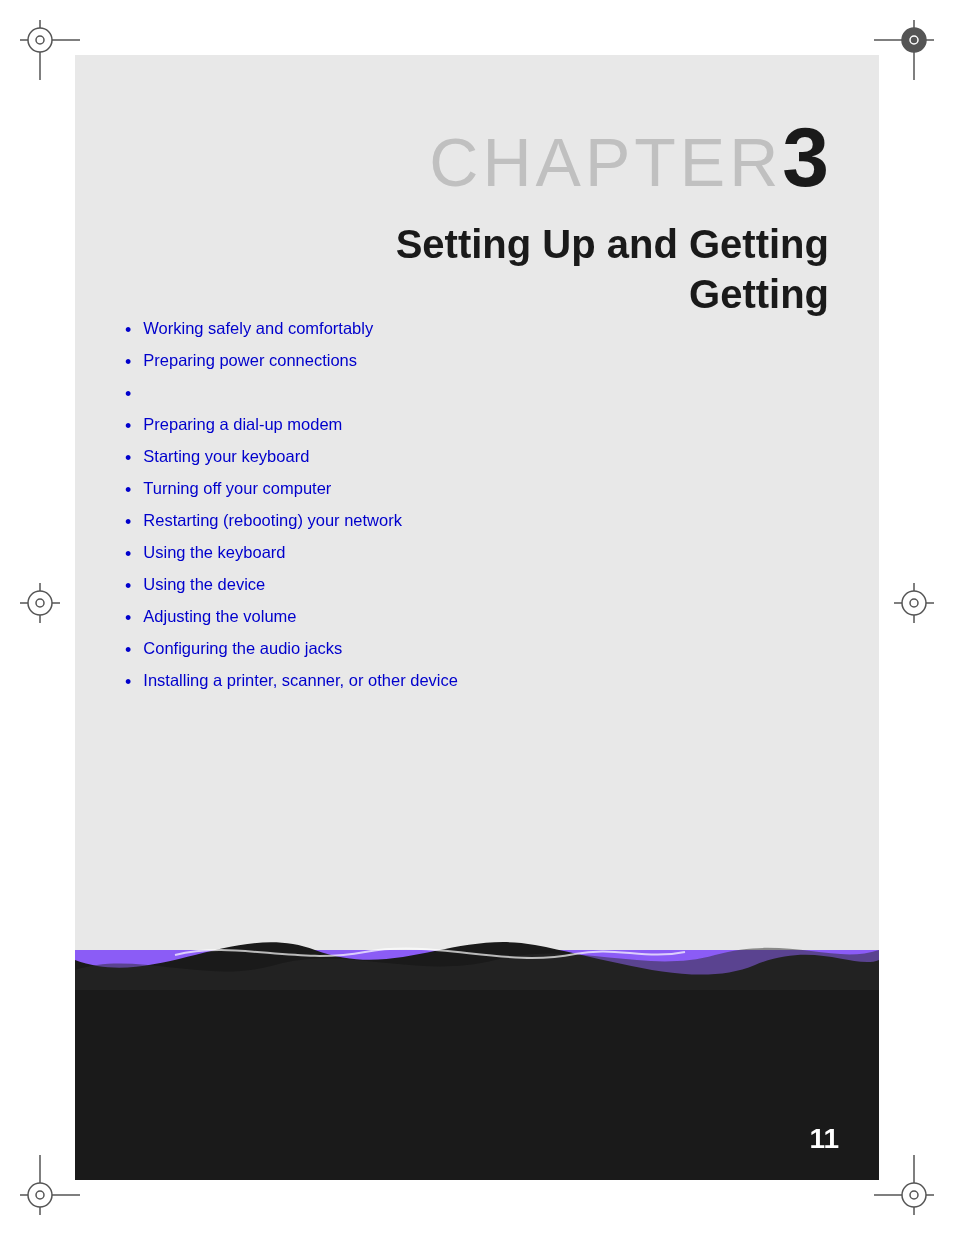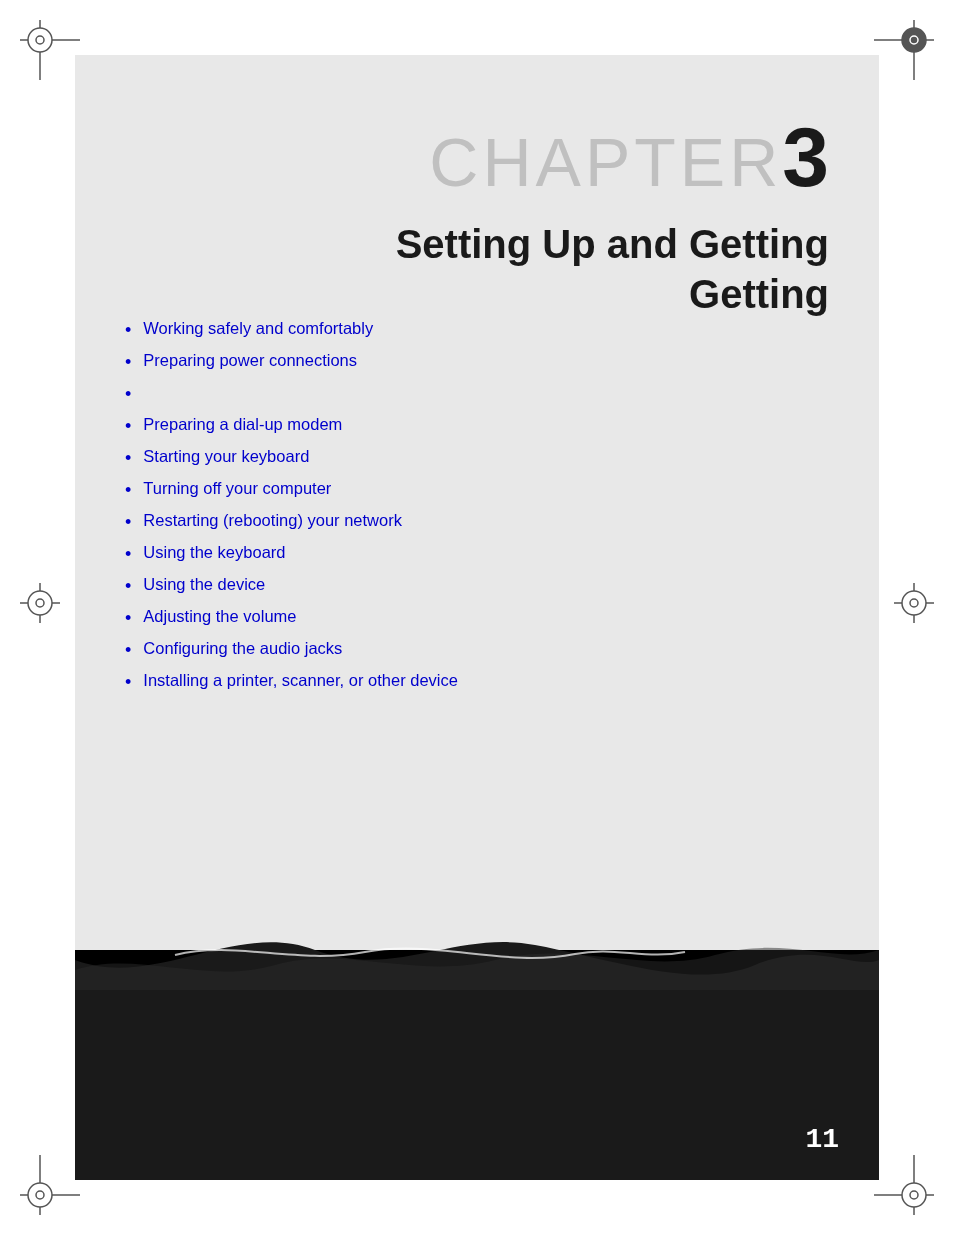--- a/index.html
+++ b/index.html
@@ -37,21 +37,21 @@
     .corner-bl { bottom: 20px; left: 20px; }
     .corner-br { bottom: 20px; right: 20px; }
 
     
     .page-content {
       position: absolute;
       top: 55px;
       left: 75px;
       right: 75px;
       bottom: 55px;
-      background: #000000;
+      background: #8b5cf6;
       display: flex;
       flex-direction: column;
     }
 
     
     .top-section {
       flex: 1;
       background: #e8e8e8;
       padding: 60px 50px 30px 50px;
       display: flex;
@@ -143,21 +143,21 @@
       width: 100%;
     }
 
     .page-number {
       position: absolute;
       bottom: 25px;
       right: 40px;
       color: #ffffff;
       font-size: 28px;
       font-weight: 900;
-      font-family: Liberation Mono, monospace;
+      font-family: Liberation Sans, sans-serif;
       margin-left: 48px;
     }
 
     
     .side-mark-left {
       position: absolute;
       left: 20px;
       top: 50%;
       transform: translateY(-50%);
     }

